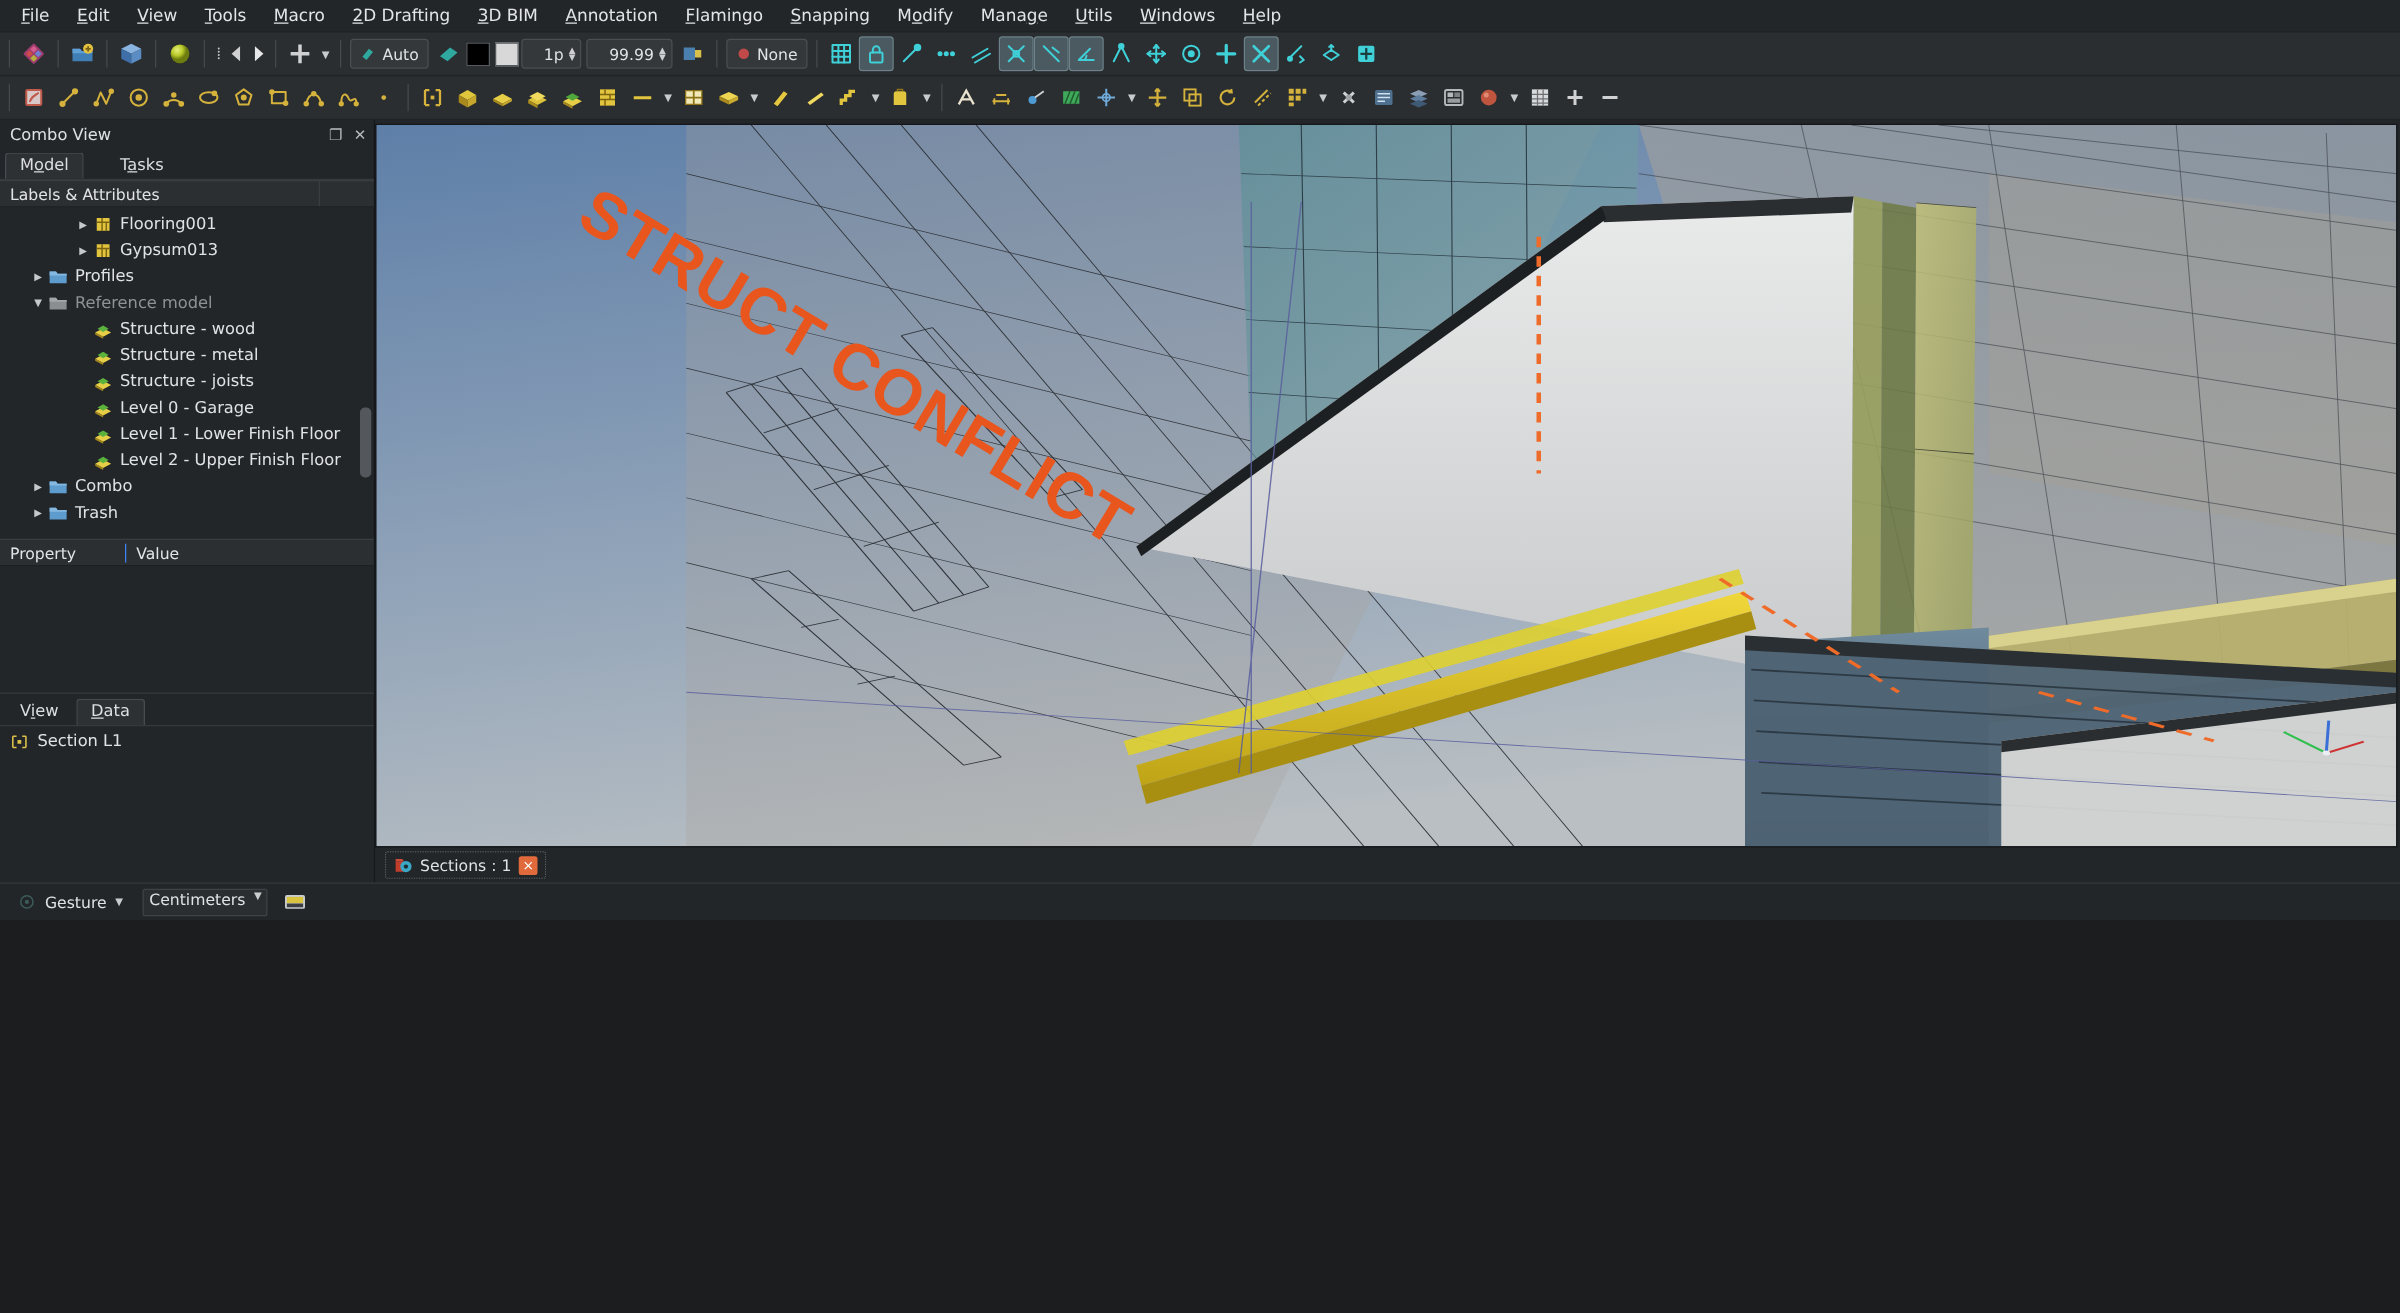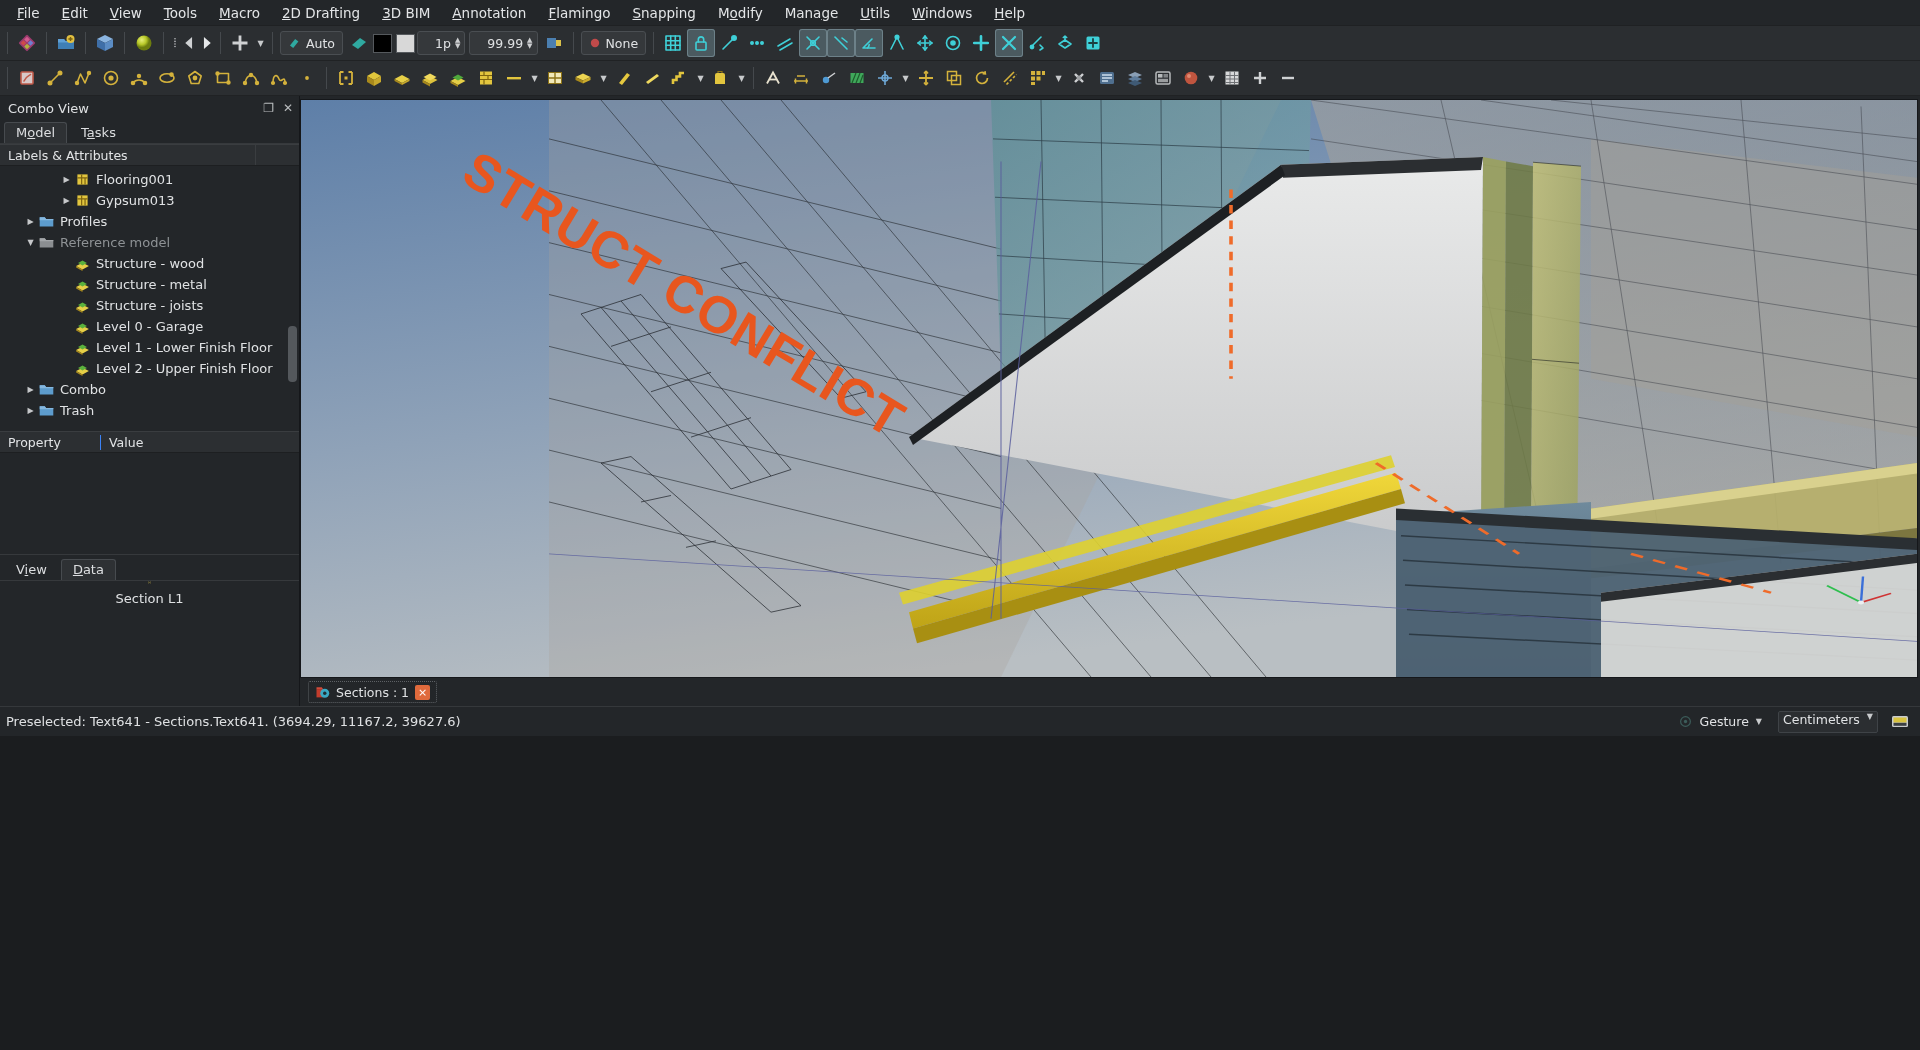--- a/index.html
+++ b/index.html
@@ -43,21 +43,21 @@
 
   
   .dock { width:300px; flex:0 0 300px; background:#232629; display:flex; flex-direction:column;
           border-right:1px solid #15171a; }
   .dock-title { height:24px; display:flex; align-items:center; padding:0 8px; font-size:13px;
                 color:#dfe1e3; position:relative; }
   .dock-title .btns { position:absolute; right:6px; top:0; height:24px; display:flex;
                       align-items:center; gap:9px; }
   .dock-title .btns i { font-style:normal; font-size:12px; color:#b9bcbe; }
 
-  .tabrow { height:24px; display:flex; align-items:flex-end; padding-left:4px; gap:2px;
+  .tabrow { height:24px; display:flex; align-items:flex-end; padding-left:4px; gap:17px;
             border-bottom:1px solid #36393c; }
   .tab { font-size:13px; padding:2px 11px 3px; color:#dcdee0; border:1px solid transparent;
          border-bottom:none; border-radius:3px 3px 0 0; }
   .tab.sel { background:#2e3134; border-color:#474b4f; }
 
   .section-head { height:22px; background:#2c2f32; display:flex; align-items:center;
                   padding:0 8px; font-size:12.5px; color:#e2e4e6;
                   border-top:1px solid #3a3d40; border-bottom:1px solid #1d1f21; position:relative; }
   .section-head .colsplit { position:absolute; right:0; top:0; bottom:0; width:44px;
                             border-left:1px solid #3a3d40; }
@@ -77,21 +77,21 @@
   .proprow { height:22px; display:flex; align-items:center; background:#2c2f32;
              border-top:1px solid #3a3d40; border-bottom:1px solid #1d1f21; font-size:12.5px;
              color:#e2e4e6; }
   .proprow .c1 { width:100px; padding-left:8px; }
   .proprow .c2 { flex:1; padding-left:8px; border-left:1px solid #3b82f6; }
   .propbody { flex:1 1 auto; background:#232629; min-height:0; }
 
   .vtabrow { height:26px; display:flex; align-items:flex-end; padding-left:4px; gap:2px;
              border-top:1px solid #36393c; }
   .selinfo { height:26px; display:flex; align-items:center; gap:7px; padding:0 8px;
-             font-size:13px; color:#e0e2e4; border-top:1px solid #36393c;flex-direction:column; }
+             font-size:13px; color:#e0e2e4; border-top:1px solid #36393c; }
   .dockfill { flex:1 1 auto; background:#232629; }
 
   
   .view-wrap { flex:1 1 auto; display:flex; flex-direction:column; min-width:0;
                background:#232629; padding:3px 2px 0 0; }
   .viewport { flex:1 1 auto; position:relative; overflow:hidden; min-height:0;
               border:1px solid #15171a; }
   .vp-svg { position:absolute; inset:0; width:100%; height:100%; display:block; }
   .vp-label { position:absolute; color:#e8561e; font-weight:700; letter-spacing:1px;
               font-family:"Liberation Sans", sans-serif; white-space:nowrap;
@@ -954,21 +954,20 @@
             <circle cx="13" cy="11" r="2.3" fill="#1f2d33"></circle>
             </svg>
           <span>Sections : 1</span>
           <span class="vtab-close">×</span>
         </div>
       </div>
     </div>
   </div>
 
   <div class="statusbar">
-    <span class="status-text">Preselected: Text641 - Sections.Text641. (3694.29, 11167.2, 39627.6)</span>
 
     <div class="sb-plain">
       <svg width="15" height="15" viewBox="0 0 20 20">
         <circle cx="10" cy="10" r="6.5" fill="none" stroke="#3c5c5a" stroke-width="1.6"></circle>
         <circle cx="10" cy="10" r="2.2" fill="#3c5c5a"></circle>
         </svg>
       <span>Gesture</span>
       <span class="caret-dn">▼</span>
     </div>
 

